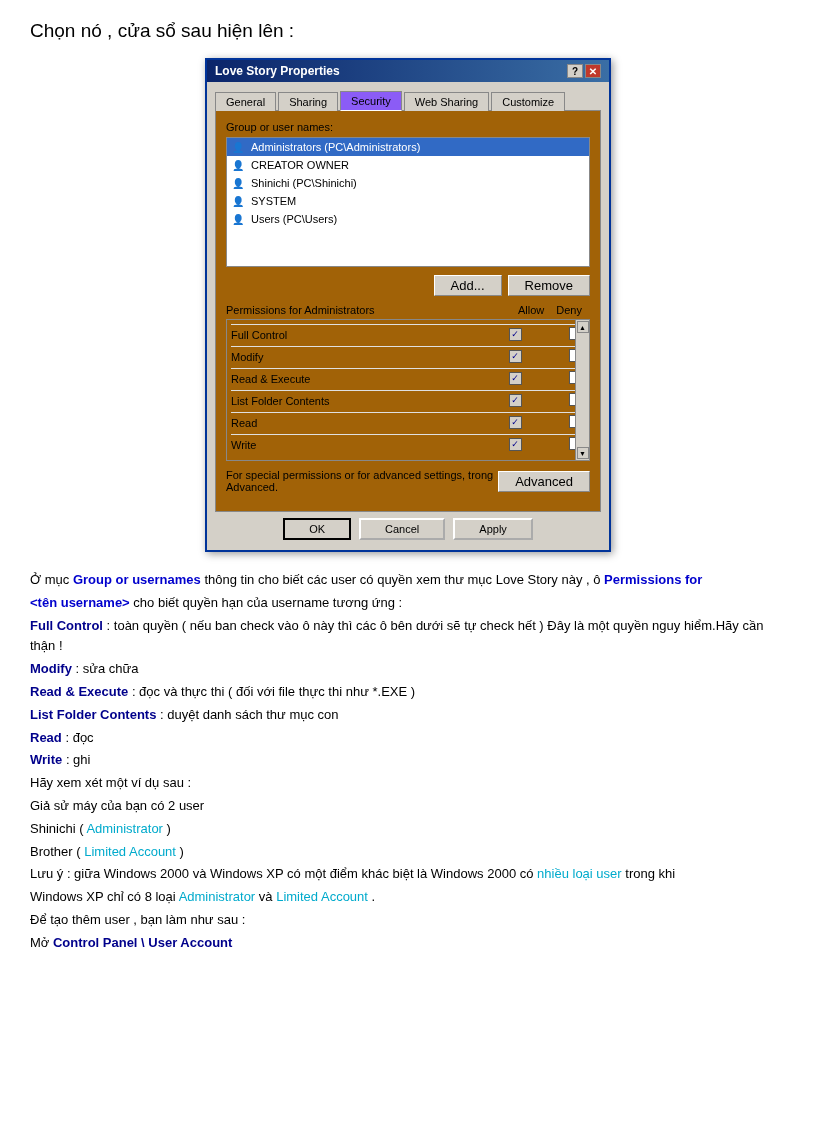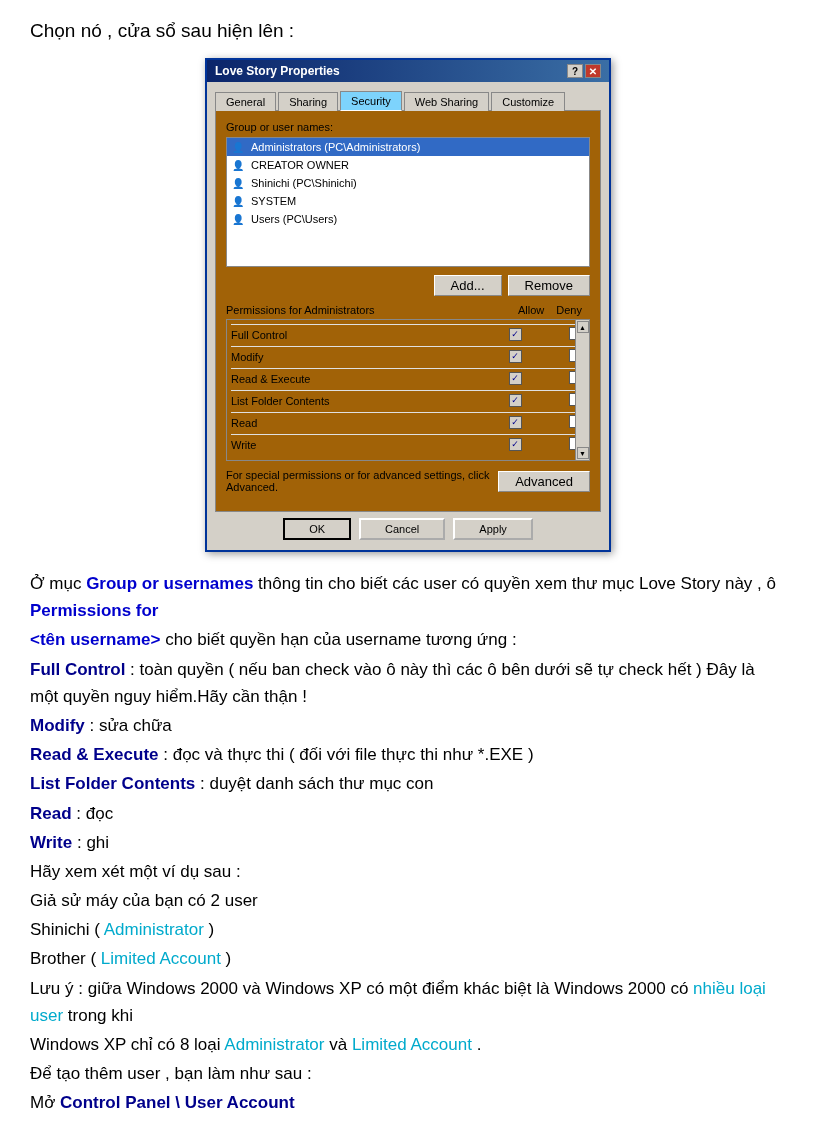--- a/index.html
+++ b/index.html
@@ -84,21 +84,21 @@
       border: 1px solid #888;
       border-bottom: none;
       cursor: pointer;
       color: #000;
       margin-right: 2px;
       position: relative;
       bottom: -1px;
     }
 
     .tab.active {
-      background: #7dd3fc;
+      background: #8b5cf6;
       border-bottom: 1px solid #fff;
       font-weight: normal;
       z-index: 2;
       bottom: -1px;
     }
 
     
     .tab-panel {
       border: 1px solid #888;
       background: #a16207;
@@ -292,21 +292,21 @@
     }
 
     .footer-btn.default {
       border: 2px solid #000;
     }
 
     .highlight-blue { color: #0000cd; font-weight: bold; }
 
     .line {
       margin-bottom: 2px;
-      font-size: 17px;
+      font-size: 13px;
       line-height: 1.6;
     }
 
     .bold-blue { color: #00008b; font-weight: bold; }
     .cyan-link { color: #00aacc; }
   </style>
 </head>
 <body>
 
 <p class="intro-text">Chọn nó , cửa sổ sau hiện lên :</p>
@@ -422,21 +422,21 @@
             </div>
           </div>
 
           <div class="scroll-sidebar">
             <div class="scroll-arrow">▲</div>
             <div class="scroll-arrow">▼</div>
           </div>
         </div>
 
         <div class="advanced-row">
-          <span class="advanced-text">For special permissions or for advanced settings, click Advanced.</span>
+          <span class="advanced-text">For special permissions or for advanced settings, trong Advanced.</span>
           <button class="win-btn">Advanced</button>
         </div>
       </div>
 
       <div class="dialog-footer">
         <button class="footer-btn default">OK</button>
         <button class="footer-btn">Cancel</button>
         <button class="footer-btn">Apply</button>
       </div>
     </div>

